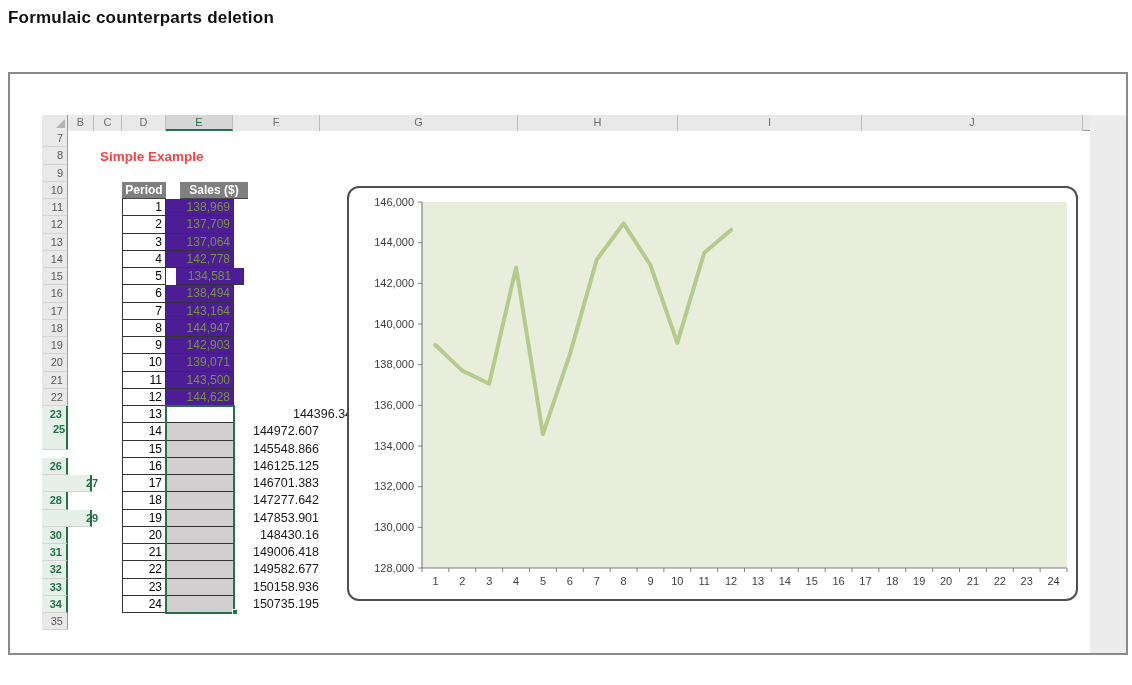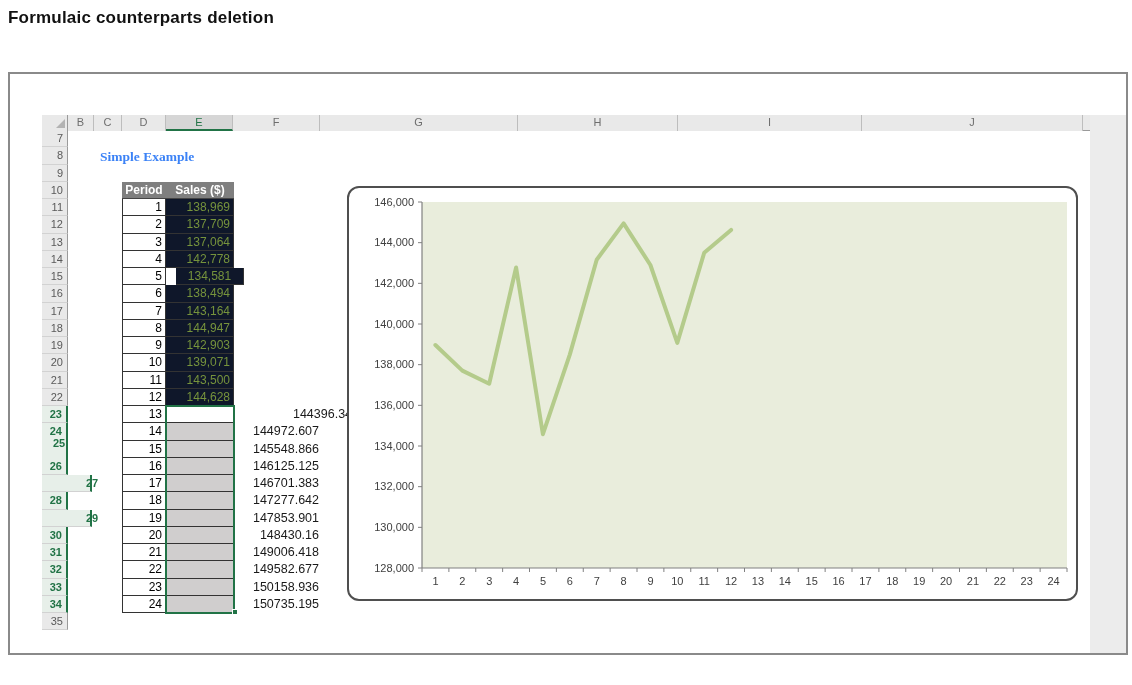--- a/index.html
+++ b/index.html
@@ -19,28 +19,28 @@
             line-height:15px; border-right:1px solid #bdbdbd; background:#e9e9e9; }
   .colhdr.sel { background:#d6d6d6; color:#217346; border-bottom:2px solid #217346; }
   .corner { position:absolute; background:#e9e9e9; border-right:1px solid #9a9a9a; }
   .corner .tri { position:absolute; right:2px; bottom:2px; width:0; height:0;
                  border-left:9px solid transparent; border-bottom:9px solid #b3b3b3; }
   .rowhdr { position:absolute; font-size:11px; color:#595959; text-align:right;
             padding-right:4px; background:#e9e9e9; border-bottom:1px solid #d2d2d2;
             border-right:1px solid #9a9a9a; line-height:17px; }
   .rowhdr.sel { color:#217346; background:#e7efe9; border-right:2px solid #217346; font-weight:bold; }
 
-  .section-title { position:absolute; font-size:13.5px; font-weight:bold; color:#3b82f6;font-family:Liberation Serif, serif; }
+  .section-title { position:absolute; font-size:13.5px; font-weight:bold; color:#ef4444; }
 
   .cell { position:absolute; font-size:12px; line-height:16px; padding:0 3px; }
   .thdr { background:#7f7f7f; color:#fff; font-weight:bold; text-align:center;
           border-bottom:1px solid #444; }
   .pcell { background:#fff; color:#000; text-align:right;
            border-left:1px solid #333; border-right:1px solid #333; border-bottom:1px solid #333; }
-  .scell { background:#0f172a; color:#76933c; text-align:right;
+  .scell { background:#4c1d95; color:#76933c; text-align:right;
            border-right:1px solid #333; border-bottom:1px solid #333; }
   .ecell { background:#d0cece; border-right:1px solid #333; border-bottom:1px solid #333; }
   .ecell.active { background:#fff; }
   .fval { position:absolute; font-size:12.5px; color:#1a1a1a; text-align:right; line-height:17px; }
 
   .sel-range { position:absolute; border:2px solid #217346; pointer-events:none; }
   .fill-handle { position:absolute; width:6px; height:6px; background:#217346;
                  border:1px solid #fff; pointer-events:auto; cursor:crosshair; }
 
   .outside-strip { position:absolute; background:#ececec; }
@@ -80,34 +80,34 @@
       <div class="rowhdr" style="left: 42px; top: 268px; width: 26px; height: 17.25px;">15</div>
       <div class="rowhdr" style="left: 42px; top: 285.25px; width: 26px; height: 17.25px;">16</div>
       <div class="rowhdr" style="left: 42px; top: 302.5px; width: 26px; height: 17.25px;">17</div>
       <div class="rowhdr" style="left: 42px; top: 319.75px; width: 26px; height: 17.25px;">18</div>
       <div class="rowhdr" style="left: 42px; top: 337px; width: 26px; height: 17.25px;">19</div>
       <div class="rowhdr" style="left: 42px; top: 354.25px; width: 26px; height: 17.25px;">20</div>
       <div class="rowhdr" style="left: 42px; top: 371.5px; width: 26px; height: 17.25px;">21</div>
       <div class="rowhdr" style="left: 42px; top: 388.75px; width: 26px; height: 17.25px;">22</div>
       <div class="rowhdr sel" style="left: 42px; top: 406px; width: 26px; height: 17.25px;">23</div>
       <div class="rowhdr sel" style="left: 42px; top: 423.25px; width: 26px; height: 17.25px;">24</div>
-      <div class="rowhdr sel" style="left: 42px; top: 435px; width: 26px; height: 29px; padding-left: 11px;">25</div>
+      <div class="rowhdr sel" style="left: 42px; top: 421px; width: 26px; height: 29px; padding-left: 11px;">25</div>
       <div class="rowhdr sel" style="left: 42px; top: 457.75px; width: 26px; height: 17.25px;">26</div>
       <div class="rowhdr sel" style="left: 42px; top: 475px; width: 26px; height: 17.25px; padding-left: 44px;">27</div>
       <div class="rowhdr sel" style="left: 42px; top: 492.25px; width: 26px; height: 17.25px;">28</div>
       <div class="rowhdr sel" style="left: 42px; top: 509.5px; width: 26px; height: 17.25px; padding-left: 44px;">29</div>
       <div class="rowhdr sel" style="left: 42px; top: 526.75px; width: 26px; height: 17.25px;">30</div>
       <div class="rowhdr sel" style="left: 42px; top: 544px; width: 26px; height: 17.25px;">31</div>
       <div class="rowhdr sel" style="left: 42px; top: 561.25px; width: 26px; height: 17.25px;">32</div>
       <div class="rowhdr sel" style="left: 42px; top: 578.5px; width: 26px; height: 17.25px;">33</div>
       <div class="rowhdr sel" style="left: 42px; top: 595.75px; width: 26px; height: 17.25px;">34</div>
       <div class="rowhdr" style="left: 42px; top: 613px; width: 26px; height: 17.25px;">35</div>
       <div class="outside-strip" style="left: 1090px; top: 115px; width: 36px; height: 538px;"></div>
       <div class="cell thdr" style="left: 122px; top: 181.75px; width: 44px; height: 17.25px;">Period</div>
-      <div class="cell thdr" style="left: 166px; top: 181.75px; width: 68px; height: 17.25px;">Sales ($)</div>
+      <div class="cell thdr" style="left: 180px; top: 181.75px; width: 68px; height: 17.25px;">Sales ($)</div>
       <div class="cell pcell" style="left: 122px; top: 199px; width: 44px; height: 17.25px;">1</div>
       <div class="cell scell" style="left: 166px; top: 199px; width: 68px; height: 17.25px;">138,969</div>
       <div class="cell pcell" style="left: 122px; top: 216.25px; width: 44px; height: 17.25px;">2</div>
       <div class="cell scell" style="left: 166px; top: 216.25px; width: 68px; height: 17.25px;">137,709</div>
       <div class="cell pcell" style="left: 122px; top: 233.5px; width: 44px; height: 17.25px;">3</div>
       <div class="cell scell" style="left: 166px; top: 233.5px; width: 68px; height: 17.25px;">137,064</div>
       <div class="cell pcell" style="left: 122px; top: 250.75px; width: 44px; height: 17.25px;">4</div>
       <div class="cell scell" style="left: 166px; top: 250.75px; width: 68px; height: 17.25px;">142,778</div>
       <div class="cell pcell" style="left: 122px; top: 268px; width: 44px; height: 17.25px;">5</div>
       <div class="cell scell" style="left: 176px; top: 268px; width: 68px; height: 17.25px; text-align: center;">134,581</div>

